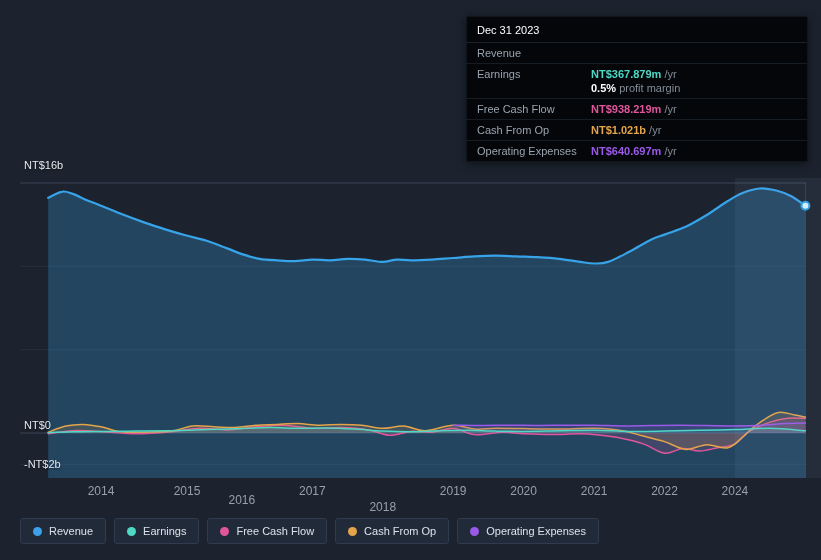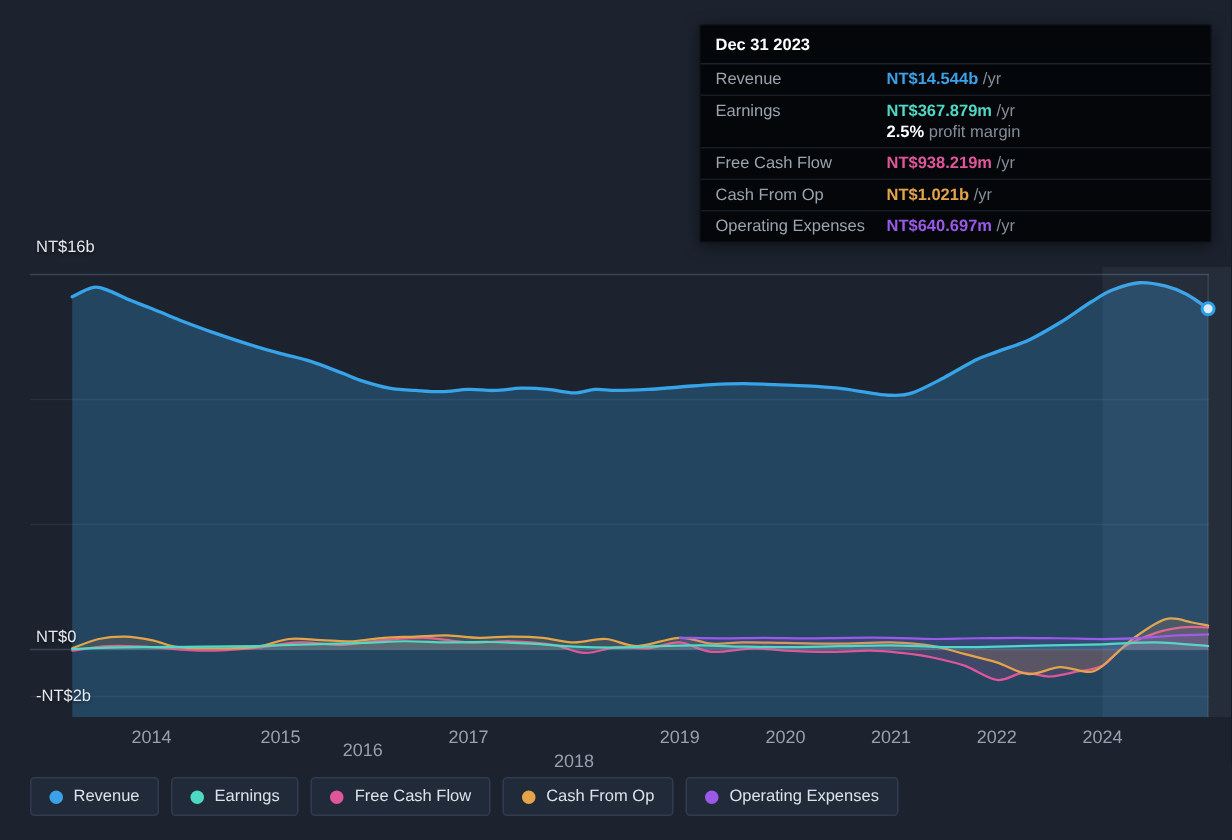--- a/index.html
+++ b/index.html
@@ -21,21 +21,21 @@
     position:absolute;top:484px;width:60px;text-align:center;
     font-size:12px;color:#97a0ad;
   }
   
   .tooltip{
     position:absolute;left:466px;top:16px;width:340px;
     background:#04060a;border:1px solid #10151c;border-radius:2px;
     font-size:11px;color:#aab3bd;box-shadow:0 2px 10px rgba(0,0,0,.5);
   }
   .tt-header{
-    padding:7px 10px 6px;color:#ffffff;font-weight:bold;
+    padding:7px 10px 6px;color:#ffffff;font-weight:normal;
     border-bottom:1px solid #1b222b;
   }
   .tt-row{
     display:grid;grid-template-columns:114px 1fr;align-items:start;
     padding:4px 10px;border-bottom:1px solid #161c24;
   }
   .tt-row:last-child{border-bottom:none;}
   .tt-label{color:#9ba4ae;}
   .tt-val{font-weight:bold;}
   .tt-suffix{color:#848d97;}
@@ -94,28 +94,27 @@
       <div class="x-tick" style="left: 564.08px;">2021</div>
       <div class="x-tick" style="left: 634.52px;">2022</div>
       <div class="x-tick" style="left: 704.96px;">2024</div>
     </div>
 
   <div class="tooltip">
     <div class="tt-header">Dec 31 2023</div>
 
     <div class="tt-row">
       <span class="tt-label">Revenue</span>
-      <span><b class="tt-val" style="color: rgb(59, 161, 232);">NT$14.544b</b><span class="tt-suffix"> /yr</span></span>
     </div>
 
     <div class="tt-row">
       <span class="tt-label">Earnings</span>
       <span>
         <span><b class="tt-val" style="color: rgb(79, 216, 196);">NT$367.879m</b><span class="tt-suffix"> /yr</span></span>
-        <div class="tt-sub"><b>2.5%</b><span> profit margin</span></div>
+        <div class="tt-sub"><b>0.5%</b><span> profit margin</span></div>
       </span>
     </div>
 
     <div class="tt-row">
       <span class="tt-label">Free Cash Flow</span>
       <span><b class="tt-val" style="color: rgb(224, 86, 155);">NT$938.219m</b><span class="tt-suffix"> /yr</span></span>
     </div>
 
     <div class="tt-row">
       <span class="tt-label">Cash From Op</span>

